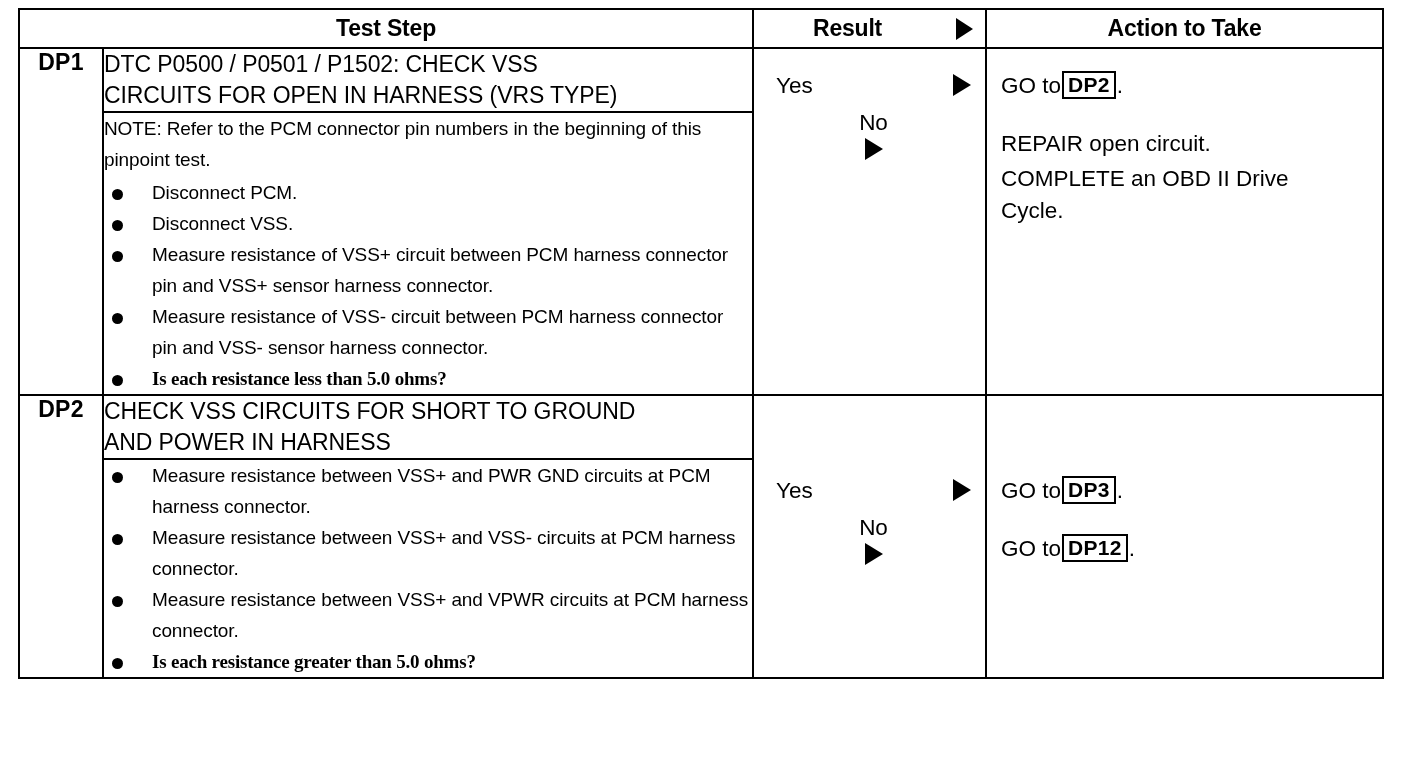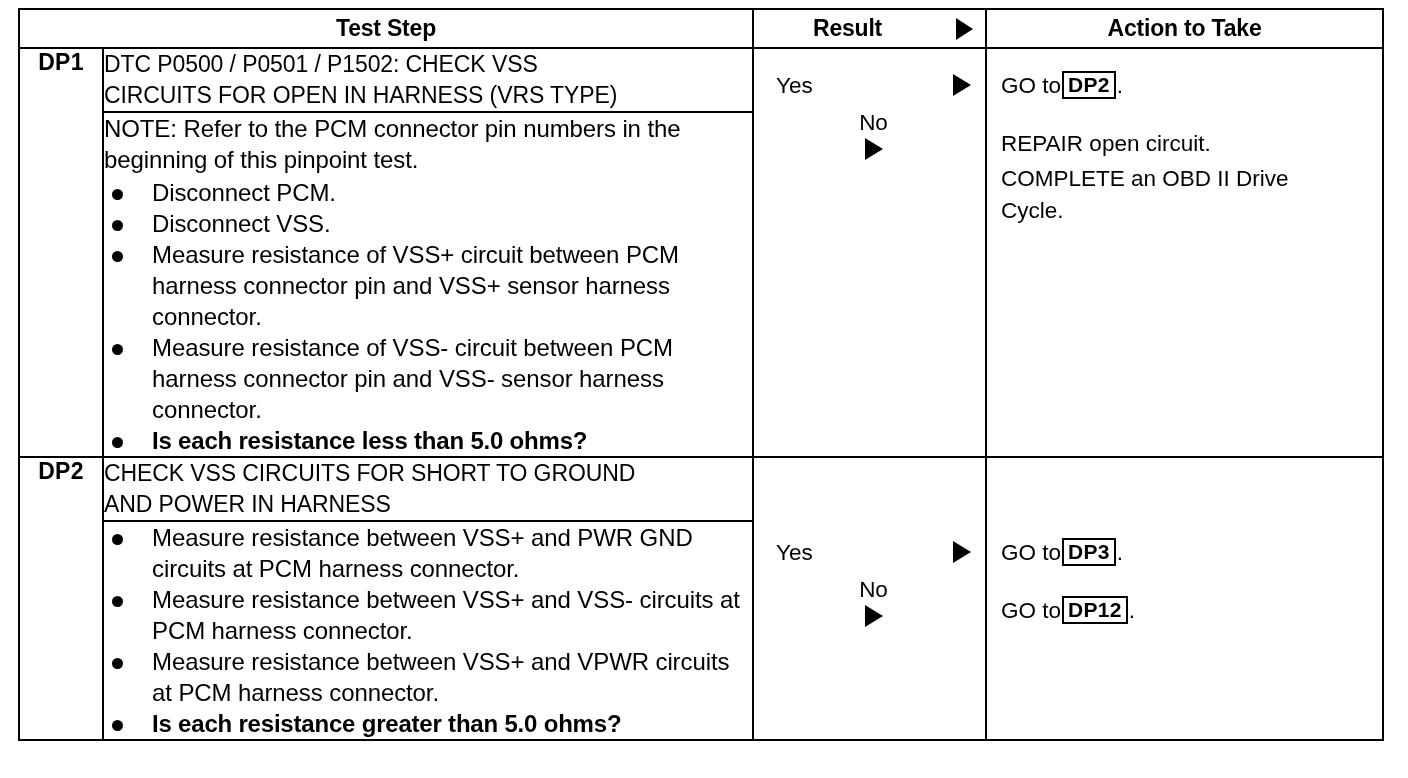--- a/index.html
+++ b/index.html
@@ -92,21 +92,21 @@
   
   .step-title {
     font-size: 23px;
     line-height: 31px;
     padding: 13px 8px 12px 14px;
     letter-spacing: -0.1px;
   }
 
   
   .step-body {
-    font-size: 24px;
+    font-size: 19px;
     line-height: 31px;
     padding: 11px 10px 10px 14px;
     letter-spacing: -0.1px;
   }
   .note {
     margin: 0 0 2px 0;
     padding-right: 6px;
   }
   ul.bullets {
     list-style: none;
@@ -121,21 +121,21 @@
   ul.bullets > li::before {
     content: "";
     position: absolute;
     left: 8px;
     top: 12px;
     width: 11px;
     height: 11px;
     background: #000;
     border-radius: 50%;
   }
-  li.bold { font-weight: bold; letter-spacing: -0.2px; }
+  li.bold { font-weight: bold; letter-spacing: -0.2px; font-family: Liberation Serif, serif; }
 
   
   .res-cell { padding: 0; }
   .res-inner {
     padding: 16px 10px 10px 22px;
     font-size: 22.5px;
     line-height: 31px;
   }
   .res-row {
     display: flex;

